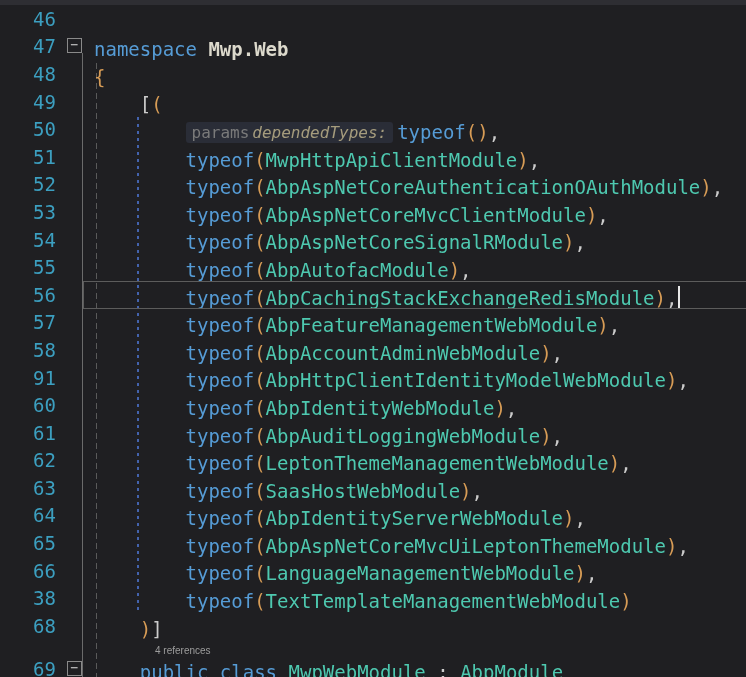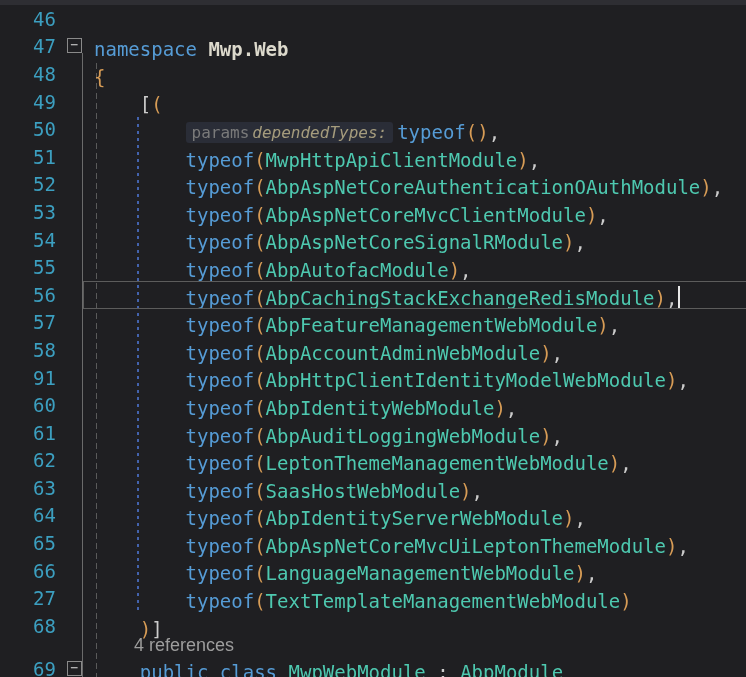--- a/index.html
+++ b/index.html
@@ -32,22 +32,22 @@
   .tk-ty{color:var(--ty,#4ec9b0);}
   .tk-br{color:var(--br,#d79c56);}
   .tk-pu{color:var(--pu,#cccccc);}
   .tk-pl{color:var(--pl,#dcd9cc);font-weight:bold;}
   .hint{display:inline-flex;align-items:center;gap:3px;background:var(--hintbg,#2a2d37);
     border-radius:3px;padding:1px 6px;margin-right:4px;
     font-size:16px;}
   .hint .hint-kw{color:var(--hintkw,#7a7a7a);}
   .hint .hint-name{color:var(--hintname,#a59c7d);font-style:italic;}
   .caret{display:inline-block;width:2px;height:23px;background:#e8e8e8;margin-left:1px;vertical-align:middle;}
-  .codelens-text{font-family:"Liberation Sans","DejaVu Sans",sans-serif;font-size:18px;
-    color:var(--lens,#9d9d9d);margin-left:40px;}
+  .codelens-text{font-family:"Liberation Sans","DejaVu Sans",sans-serif;font-size:10px;
+    color:var(--lens,#9d9d9d);margin-left:61px;}
 </style>
 </head>
 <body>
 
 <div class="screen">
   <div class="top-strip"></div>
   <div class="editor">
     <div class="fold-extent"></div>
     <div class="guide-gray"></div>
     <div class="guide-blue"></div>
@@ -154,21 +154,21 @@
           <div class="ln">65</div>
           <div class="foldcol"></div>
           <div class="code"><span class="tk-pl">        </span><span class="tk-kw">typeof</span><span class="tk-br">(</span><span class="tk-ty">AbpAspNetCoreMvcUiLeptonThemeModule</span><span class="tk-br">)</span><span class="tk-pu">,</span></div>
         </div>
         <div class="row">
           <div class="ln">66</div>
           <div class="foldcol"></div>
           <div class="code"><span class="tk-pl">        </span><span class="tk-kw">typeof</span><span class="tk-br">(</span><span class="tk-ty">LanguageManagementWebModule</span><span class="tk-br">)</span><span class="tk-pu">,</span></div>
         </div>
         <div class="row">
-          <div class="ln">27</div>
+          <div class="ln">38</div>
           <div class="foldcol"></div>
           <div class="code"><span class="tk-pl">        </span><span class="tk-kw">typeof</span><span class="tk-br">(</span><span class="tk-ty">TextTemplateManagementWebModule</span><span class="tk-br">)</span></div>
         </div>
         <div class="row">
           <div class="ln">68</div>
           <div class="foldcol"></div>
           <div class="code"><span class="tk-pl">    </span><span class="tk-br">)</span><span class="tk-pu">]</span></div>
         </div>
         <div class="row codelens-row">
           <div class="ln"></div>

